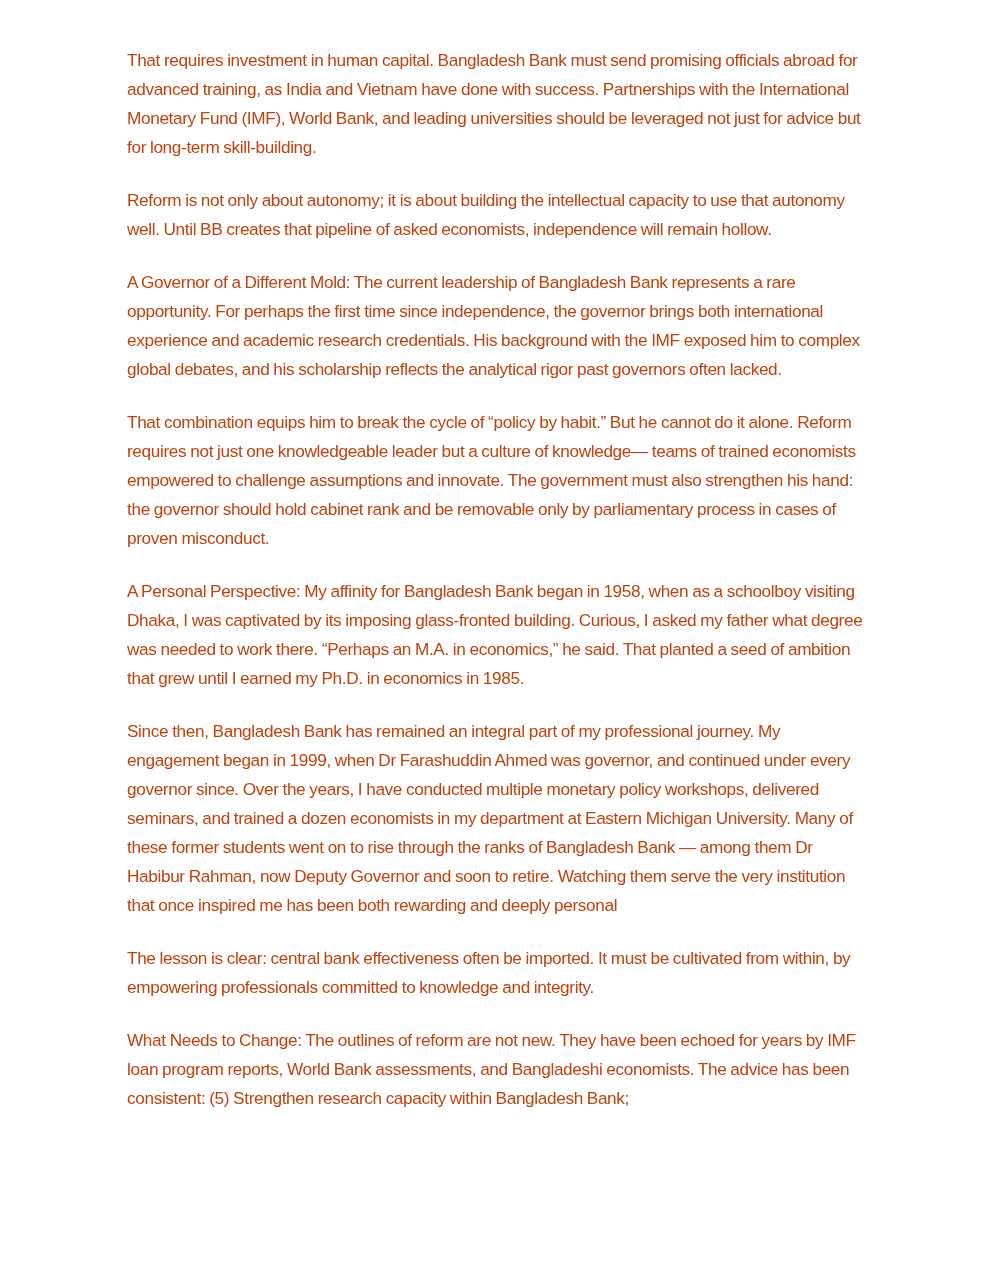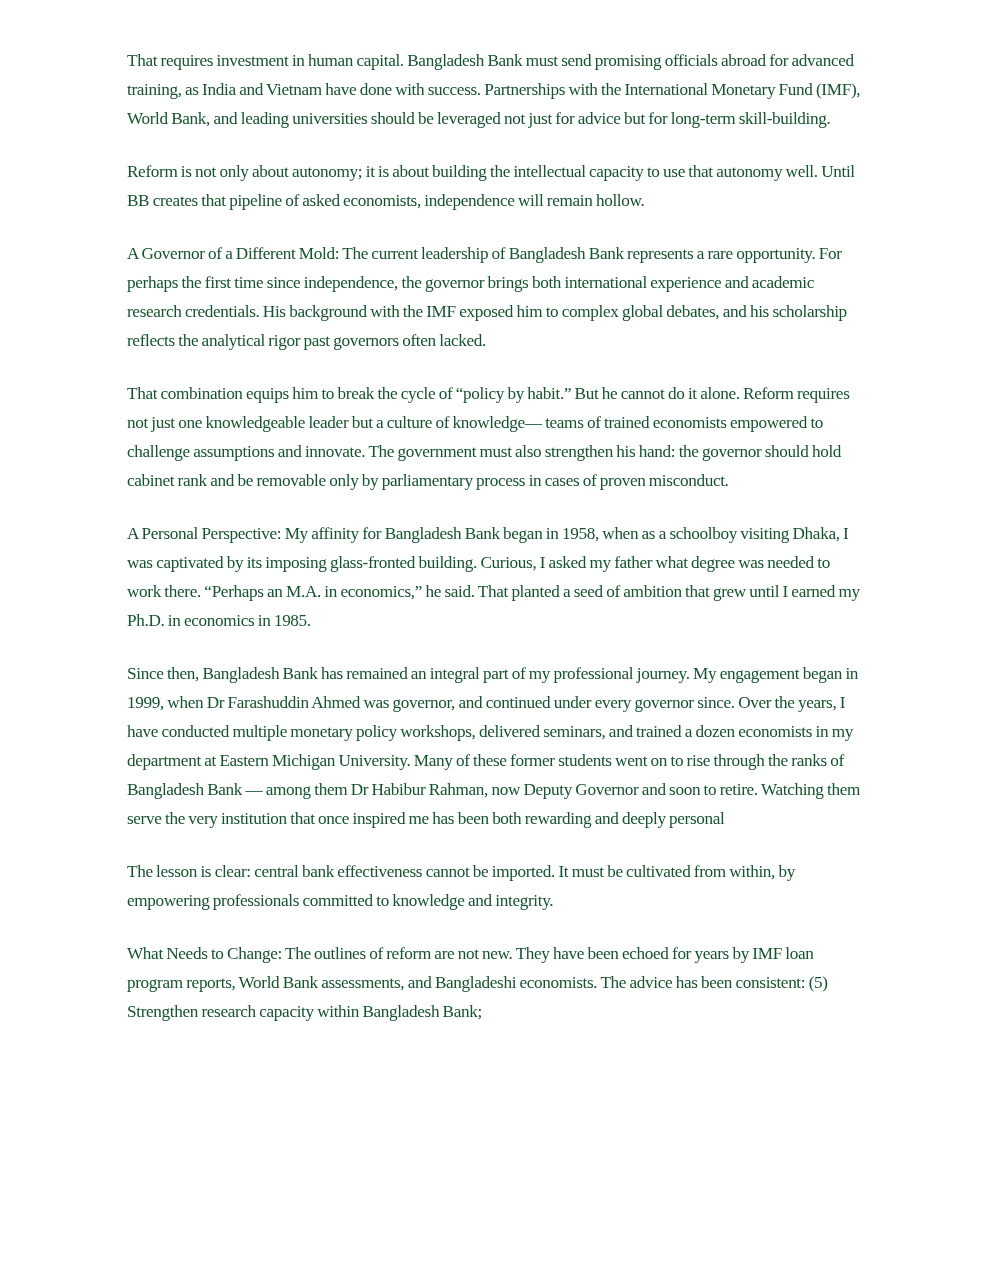--- a/index.html
+++ b/index.html
@@ -11,37 +11,37 @@
     width: 989px;
     height: 1280px;
     overflow: hidden;
     position: relative;
   }
   .article {
     position: absolute;
     left: 127px;
     top: 46px;
     width: 740px;
-    font-family: Liberation Serif, serif;
+    font-family: Liberation Sans, sans-serif;
     font-size: 17.2px;
     line-height: 29px;
-    color: #14532d;
+    color: #c2410c;
     letter-spacing: -0.35px;
     word-spacing: -0.5px;
   }
   .article p {
     margin: 0 0 24px 0;
     padding: 0;
   }
 </style>
 </head>
 <body>
 
 <div class="article">
   <p>That requires investment in human capital. Bangladesh Bank must send promising officials abroad for advanced training, as India and Vietnam have done with success. Partnerships with the International Monetary Fund (IMF), World Bank, and leading universities should be leveraged not just for advice but for long-term skill-building.</p>
   <p>Reform is not only about autonomy; it is about building the intellectual capacity to use that autonomy well. Until BB creates that pipeline of asked economists, independence will remain hollow.</p>
   <p>A Governor of a Different Mold: The current leadership of Bangladesh Bank represents a rare opportunity. For perhaps the first time since independence, the governor brings both international experience and academic research credentials. His background with the IMF exposed him to complex global debates, and his scholarship reflects the analytical rigor past governors often lacked.</p>
   <p>That combination equips him to break the cycle of “policy by habit.” But he cannot do it alone. Reform requires not just one knowledgeable leader but a culture of knowledge— teams of trained economists empowered to challenge assumptions and innovate. The government must also strengthen his hand: the governor should hold cabinet rank and be removable only by parliamentary process in cases of proven misconduct.</p>
   <p>A Personal Perspective: My affinity for Bangladesh Bank began in 1958, when as a schoolboy visiting Dhaka, I was captivated by its imposing glass-fronted building. Curious, I asked my father what degree was needed to work there. “Perhaps an M.A. in economics,” he said. That planted a seed of ambition that grew until I earned my Ph.D. in economics in 1985.</p>
   <p>Since then, Bangladesh Bank has remained an integral part of my professional journey. My engagement began in 1999, when Dr Farashuddin Ahmed was governor, and continued under every governor since. Over the years, I have conducted multiple monetary policy workshops, delivered seminars, and trained a dozen economists in my department at Eastern Michigan University. Many of these former students went on to rise through the ranks of Bangladesh Bank — among them Dr Habibur Rahman, now Deputy Governor and soon to retire. Watching them serve the very institution that once inspired me has been both rewarding and deeply personal</p>
-  <p>The lesson is clear: central bank effectiveness cannot be imported. It must be cultivated from within, by empowering professionals committed to knowledge and integrity.</p>
+  <p>The lesson is clear: central bank effectiveness often be imported. It must be cultivated from within, by empowering professionals committed to knowledge and integrity.</p>
   <p>What Needs to Change: The outlines of reform are not new. They have been echoed for years by IMF loan program reports, World Bank assessments, and Bangladeshi economists. The advice has been consistent: (5) Strengthen research capacity within Bangladesh Bank;</p>
 </div>
 
 </body></html>

